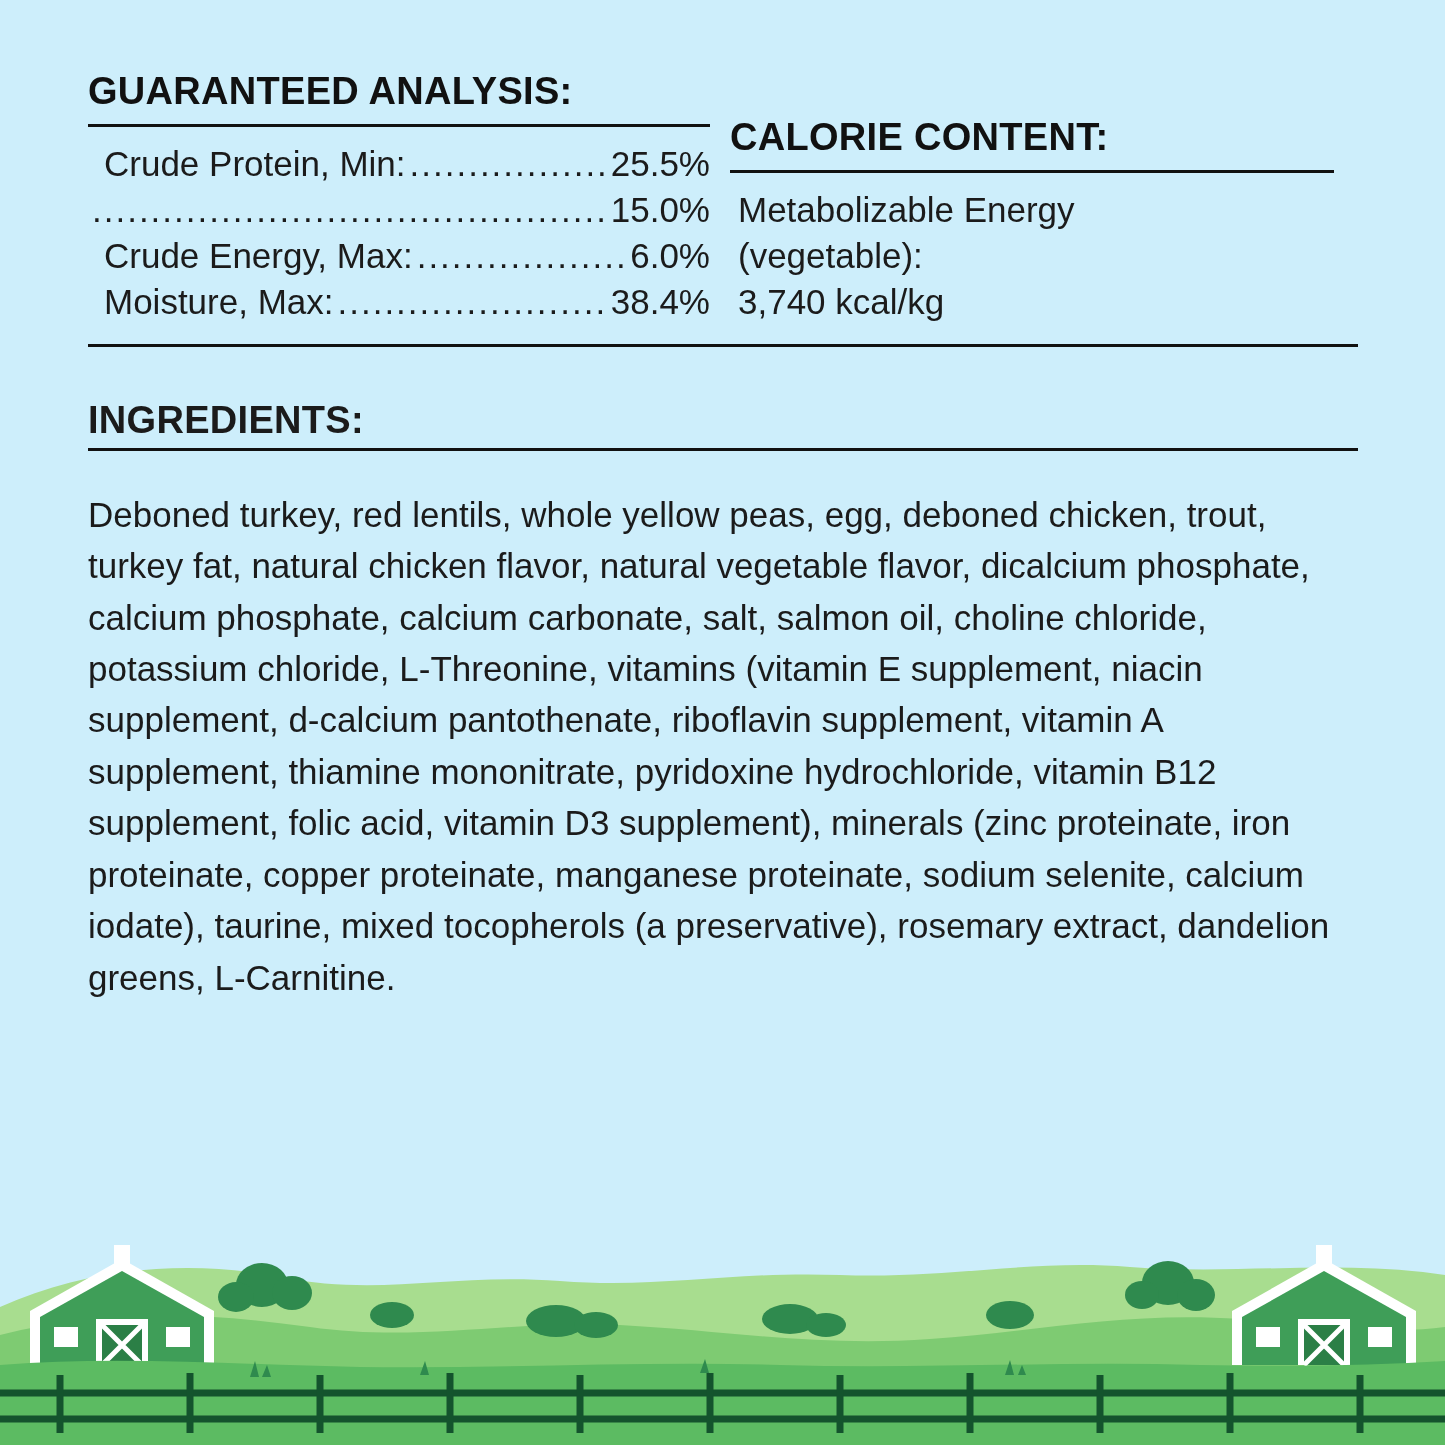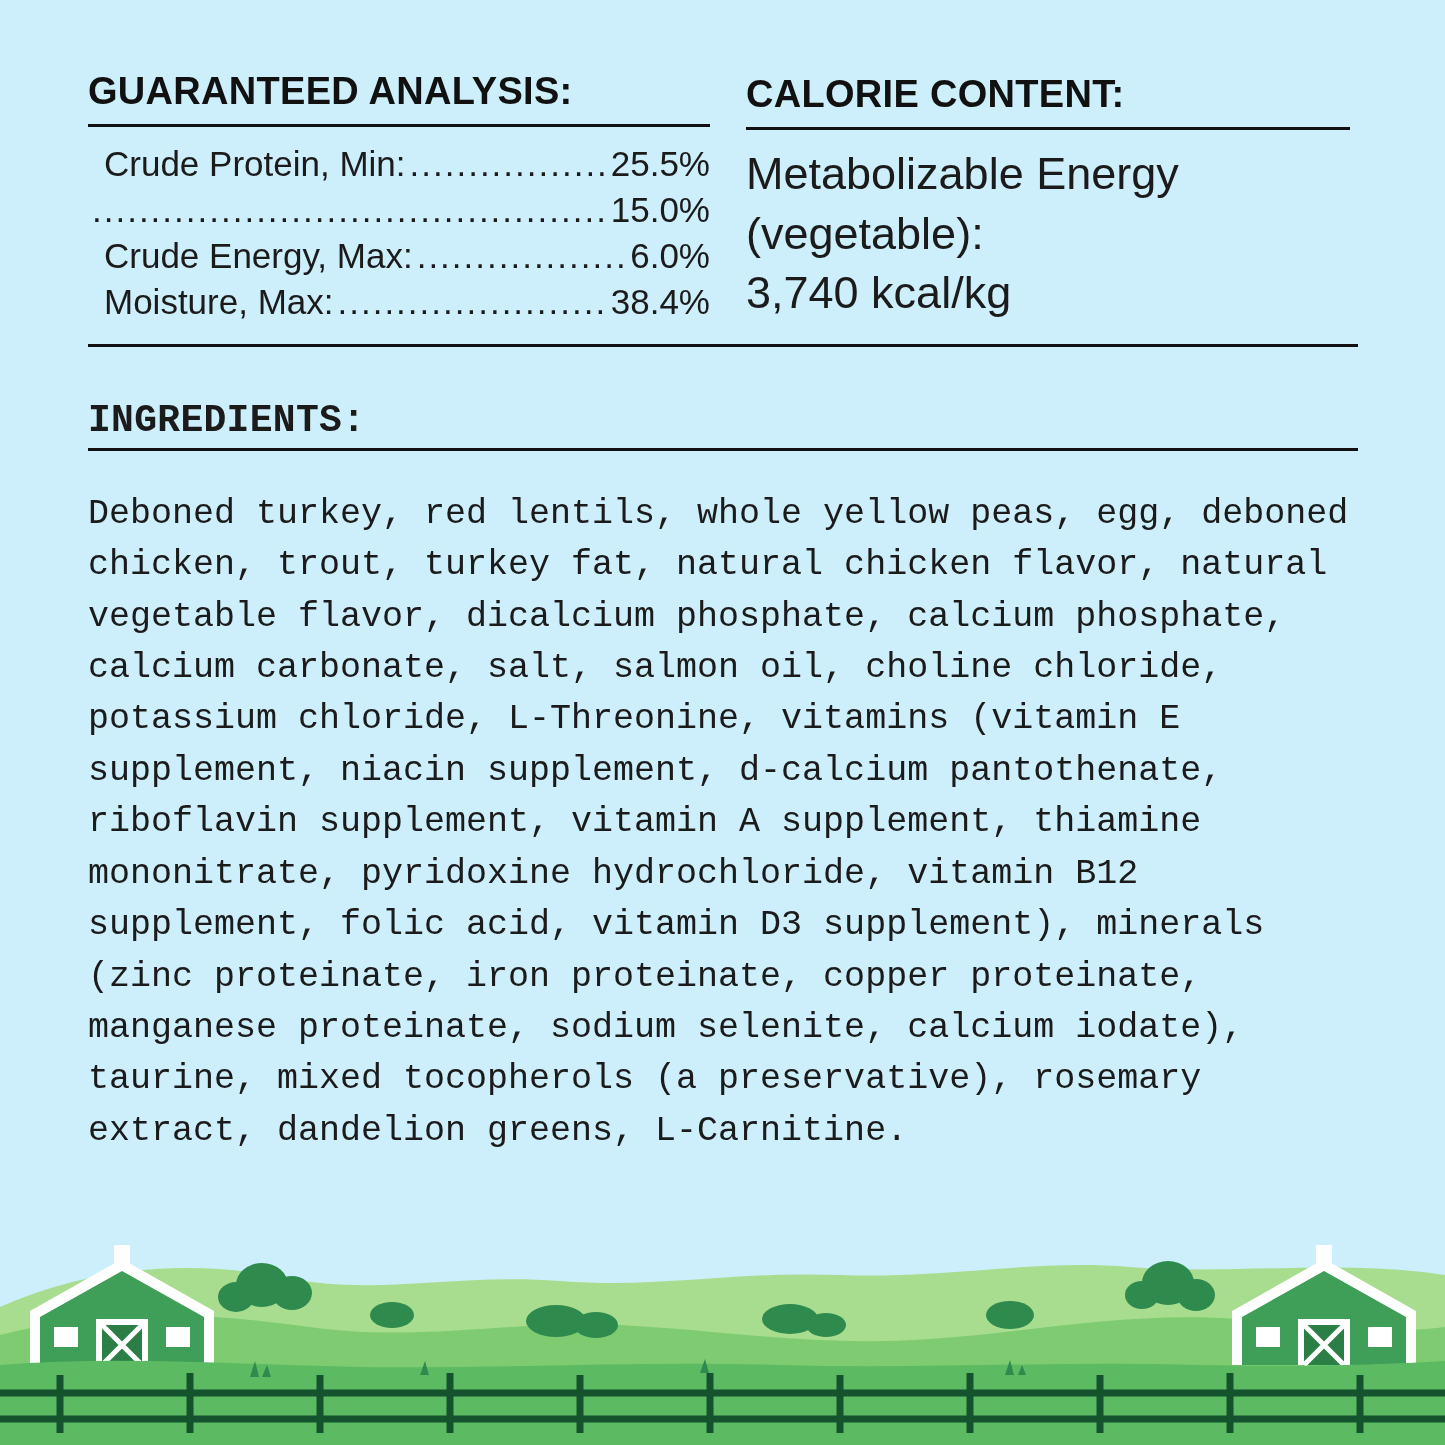--- a/index.html
+++ b/index.html
@@ -24,22 +24,22 @@
   .content {
     position: absolute;
     left: 88px;
     top: 72px;
     width: 1270px;
   }
 
   
   .top-row {
     display: flex;
-    gap: 36px;
-    align-items: center;
+    gap: 20px;
+    align-items: flex-end;
   }
   .col-left { width: 622px; }
   .col-right { width: 604px; }
 
   .section-title {
     font-size: 38px;
     font-weight: bold;
     letter-spacing: 0.3px;
     color: #111;
     padding-bottom: 8px;
@@ -68,34 +68,34 @@
     flex: 1 1 auto;
     overflow: hidden;
     white-space: nowrap;
     margin: 0 4px;
     letter-spacing: 2px;
   }
   .ga-value { flex: 0 0 auto; }
 
   .cal-lines {
     margin-top: 14px;
-    font-size: 45px;
+    font-size: 35px;
     line-height: 1.32;
+    margin-left: 8px;
   }
   .cal-lines div { white-space: nowrap; }
 
   .bottom-rule {
     border-bottom: 3px solid #111;
     margin-top: 18px;
   }
 
   
   .ingredients-block {
     margin-top: 52px;
-    font-family: Liberation Mono, monospace;
   }
   .ing-title {
     font-size: 38px;
     font-weight: bold;
     letter-spacing: 0.3px;
   }
   .ing-rule {
     border-bottom: 3px solid #111;
     margin-top: 6px;
   }

